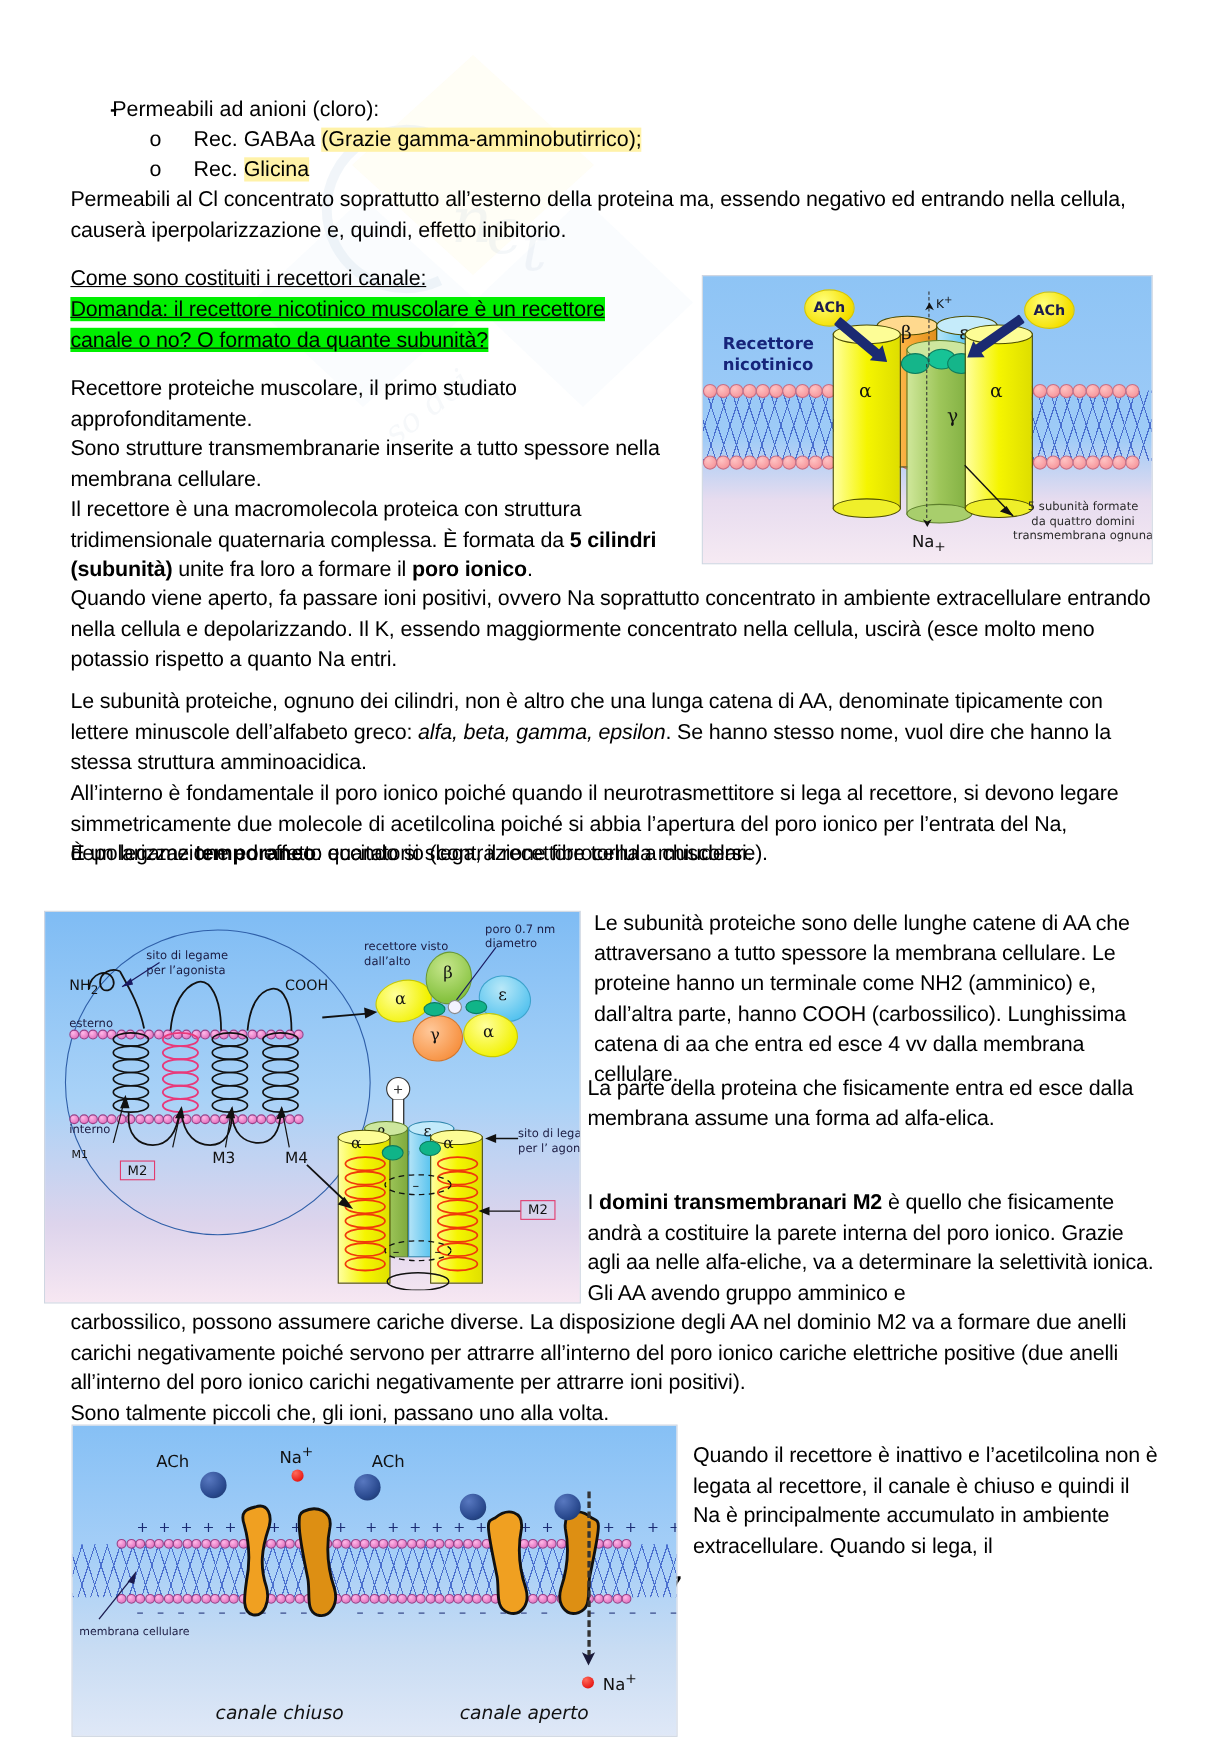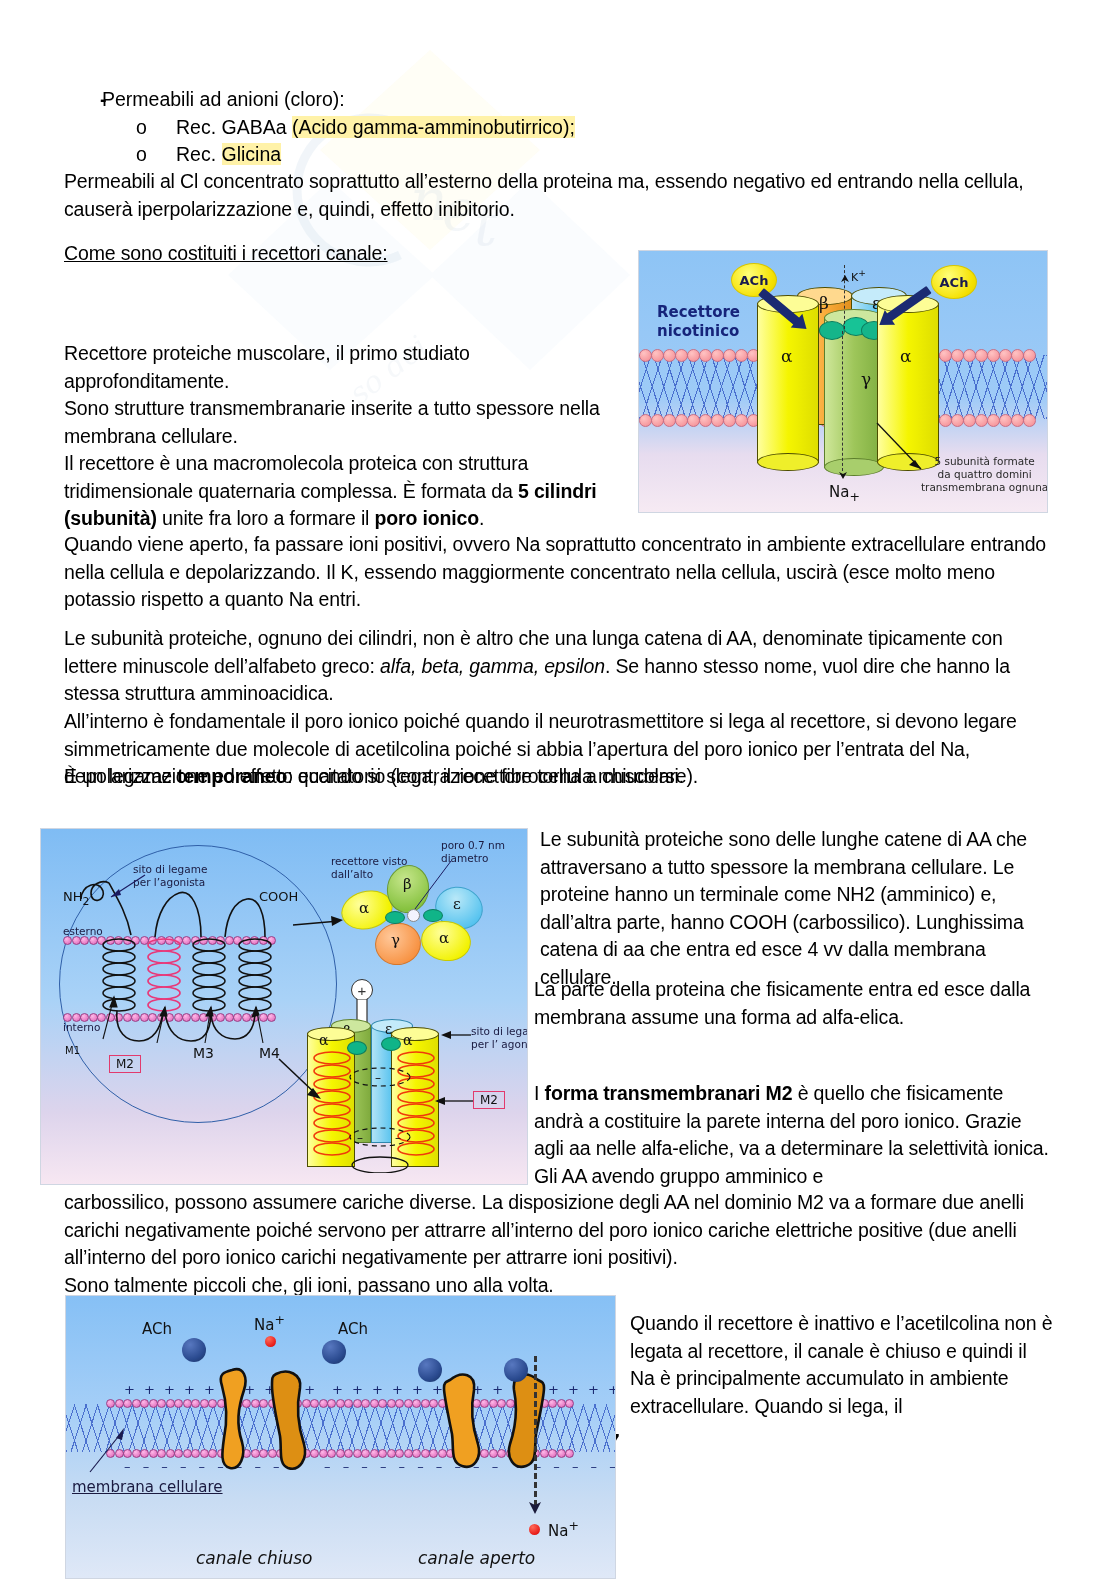--- a/index.html
+++ b/index.html
@@ -180,32 +180,36 @@
 
 <div class="page">
 
 <div class="bullet-block" style="left:64px; top:86px; width:700px;">
   <div class="bul-row">
     <span class="bul-mark">-</span>
     <span>Permeabili ad anioni (cloro):</span>
   </div>
   <div class="sub-row">
     <span class="sub-mark">o</span>
-    <span><span>Rec. GABAa </span><span class="hl-yellow">(Acido gamma-amminobutirrico);</span></span>
+    <span><span>Rec. GABAa </span><span class="hl-yellow">(Grazie gamma-amminobutirrico);</span></span>
   </div>
   <div class="sub-row">
     <span class="sub-mark">o</span>
     <span><span>Rec. </span><span class="hl-yellow">Glicina</span></span>
   </div>
 </div>
 
 <div class="para" style="left:64px; top:168px; width:988px;">Permeabili al Cl concentrato soprattutto all’esterno della proteina ma, essendo negativo ed entrando nella cellula, causerà iperpolarizzazione e, quindi, effetto inibitorio.</div>
 
 <div class="para u" style="left:64px; top:240px; width:560px;">Come sono costituiti i recettori canale:</div>
 
+<div class="para" style="left:64px; top:268px; width:560px;">
+  <span class="hl-green u">Domanda: il recettore nicotinico muscolare è un recettore</span><br>
+  <span class="hl-green u">canale o no? O formato da quante subunità?</span>
+</div>
 
 <div class="para" style="left:64px; top:340px; width:546px;">Recettore proteiche muscolare, il primo studiato approfonditamente.</div>
 
 <div class="para" style="left:64px; top:395px; width:546px;">Sono strutture transmembranarie inserite a tutto spessore nella membrana cellulare.</div>
 
 <div class="para" style="left:64px; top:450px; width:560px;">
   <span>Il recettore è una macromolecola proteica con struttura tridimensionale quaternaria complessa. È formata da </span><b>5 cilindri (subunità)</b><span> unite fra loro a formare il </span><b>poro ionico</b><span>.</span>
 </div>
 
 <div class="para" style="left:64px; top:531px; width:990px;">Quando viene aperto, fa passare ioni positivi, ovvero Na soprattutto concentrato in ambiente extracellulare entrando nella cellula e depolarizzando. Il K, essendo maggiormente concentrato nella cellula, uscirà (esce molto meno potassio rispetto a quanto Na entri.</div>
@@ -216,21 +220,21 @@
 
 <div class="para" style="left:64px; top:708px; width:990px;">All’interno è fondamentale il poro ionico poiché quando il neurotrasmettitore si lega al recettore, si devono legare simmetricamente due molecole di acetilcolina poiché si abbia l’apertura del poro ionico per l’entrata del Na, depolarizzazione ed effetto eccitatorio (contrazione fibrocellula muscolare).</div>
 
 <div class="para" style="left:64px; top:763px; width:990px;">
   <span>È un legame </span><b>temporaneo</b><span>: quando si slega, il recettore torna a chiudersi.</span>
 </div>
 
 <div class="para" style="left:540px; top:826px; width:520px;">Le subunità proteiche sono delle lunghe catene di AA che attraversano a tutto spessore la membrana cellulare. Le proteine hanno un terminale come NH2 (amminico) e, dall’altra parte, hanno COOH (carbossilico). Lunghissima catena di aa che entra ed esce 4 vv dalla membrana cellulare.</div>
 <div class="para" style="left:534px; top:976px; width:520px;">La parte della proteina che fisicamente entra ed esce dalla membrana assume una forma ad alfa-elica.</div>
 <div class="para" style="left:534px; top:1080px; width:520px;">
-  <span>I </span><b>forma transmembranari M2</b><span> è quello che fisicamente andrà a costituire la parete interna del poro ionico. Grazie agli aa nelle alfa-eliche, va a determinare la selettività ionica. Gli AA avendo gruppo amminico e</span>
+  <span>I </span><b>domini transmembranari M2</b><span> è quello che fisicamente andrà a costituire la parete interna del poro ionico. Grazie agli aa nelle alfa-eliche, va a determinare la selettività ionica. Gli AA avendo gruppo amminico e</span>
 </div>
 
 <div class="para" style="left:64px; top:1189px; width:990px;">carbossilico, possono assumere cariche diverse. La disposizione degli AA nel dominio M2 va a formare due anelli carichi negativamente poiché servono per attrarre all’interno del poro ionico cariche elettriche positive (due anelli all’interno del poro ionico carichi negativamente per attrarre ioni positivi).</div>
 <div class="para" style="left:64px; top:1272px; width:990px;">Sono talmente piccoli che, gli ioni, passano uno alla volta.</div>
 
 <div class="para" style="left:630px; top:1310px; width:424px;">Quando il recettore è inattivo e l’acetilcolina non è legata al recettore, il canale è chiuso e quindi il Na è principalmente accumulato in ambiente extracellulare. Quando si lega, il</div>
 
 <div class="pagenum">7</div>
 
 <div class="fig fig-1">
@@ -788,19 +792,19 @@
   </svg>
   <div class="na-dot" style="left:463px; top:228px;"></div>
   <div class="txt-m" style="left:482px; top:222px; font-size:15px;">
     <span>Na</span><sup>+</sup>
   </div>
 
   <svg style="position:absolute; left:20px; top:130px;" width="42" height="50" viewBox="0 0 42 50">
     <line x1="4" y1="46" x2="36" y2="6" stroke="#1a1a4e" stroke-width="1.2"></line>
     <path d="M38 2 L30 12 L36 14 Z" fill="#1a1a4e"></path>
   </svg>
-  <div class="txt-s" style="left:6px; top:182px; font-size:15px;text-decoration:underline;">membrana cellulare</div>
+  <div class="txt-s" style="left:6px; top:182px; font-size:10px;">membrana cellulare</div>
 
   <div class="f3-cap" style="left:130px; top:252px;">canale chiuso</div>
   <div class="f3-cap" style="left:352px; top:252px;">canale aperto</div>
 </div>
 
 </div>
 
 </body></html>

